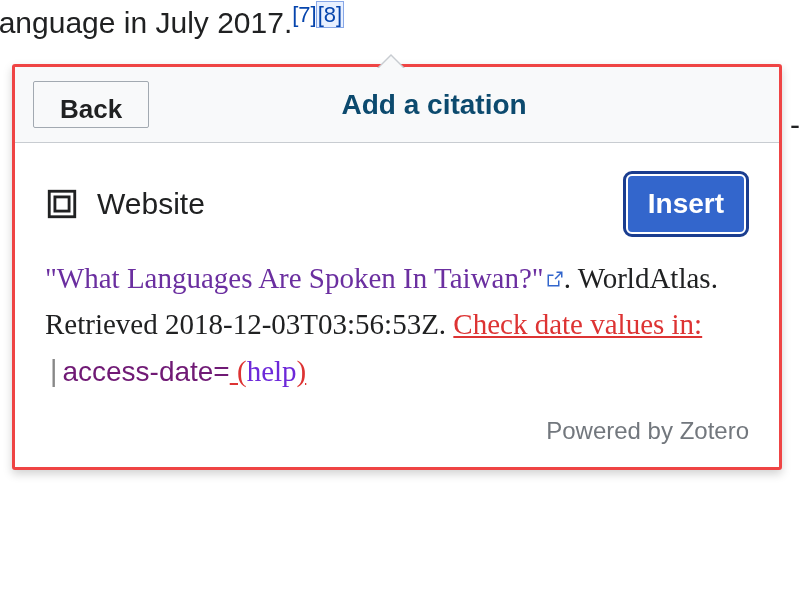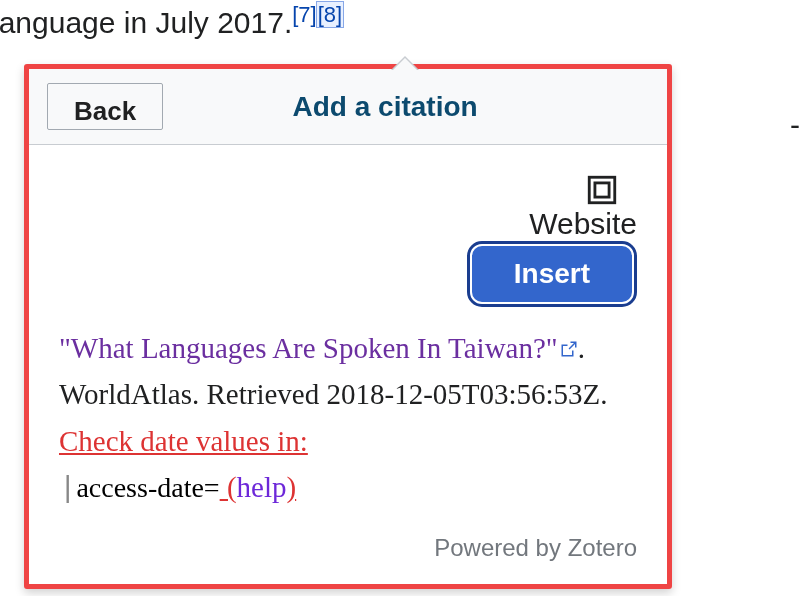--- a/index.html
+++ b/index.html
@@ -22,25 +22,25 @@
     .ref-active {
       color: #0645ad;
       font-size: 22px;
       vertical-align: super;
       background: #e8f0ff;
       outline: 1px solid #88a8e8;
       padding: 0 1px;
     }
     .popup {
       position: absolute;
-      left: 24px;
+      left: 12px;
       top: 64px;
-      width: 648px;
+      width: 770px;
       background: #fff;
-      border: 5px solid #ef4444;
+      border: 3px solid #ef4444;
       box-shadow: 0 4px 10px rgba(0,0,0,0.18);
       border-radius: 3px;
     }
     .popup::before {
       content: "";
       position: absolute;
       top: -13px;
       left: 362px;
       width: 0; height: 0;
       border-left: 14px solid transparent;
@@ -82,64 +82,63 @@
       font-weight: 700;
       color: #0c4a6e;
       line-height: 76px;
       padding-right: 60px;
     }
     .popup-body {
       padding: 28px 30px 16px 30px;
     }
     .source-row {
       display: flex;
-      align-items: flex-end;
+      align-items: center;
       margin-bottom: 18px;
-      flex-direction: column;
     }
     .source-icon {
       width: 34px;
       height: 34px;
       flex-shrink: 0;
       margin-right: 18px;
     }
     .source-label {
       font-size: 30px;
       color: #202122;
       flex: 1;
     }
     .insert-btn {
       background: #3366cc;
       color: #fff;
       border: 3px solid #1a3d8f;
       outline: 2px solid #fff;
       outline-offset: -5px;
       font-size: 28px;
       font-weight: 700;
-      padding: 14px 44px;
-      border-radius: 15px;
+      padding: 14px 22px;
+      border-radius: 9px;
       cursor: pointer;
     }
     .citation-text {
       font-size: 29px;
       line-height: 1.6;
       color: #202122;
       font-family: Georgia, "Times New Roman", serif;
     }
     .cite-title { color: #6b2fa0; }
     .ext-icon {
       display: inline-block;
       width: 18px; height: 18px;
       vertical-align: baseline;
       margin-left: 2px;
     }
     .cite-source { }
     .cite-error { color: #d33; text-decoration: underline; }
     .cite-pipe { color: #888; font-family: "Courier New", monospace; }
-    .cite-param { color: #000000; font-family: Liberation Serif, serif; font-size: 28px; }
+    .cite-param { color: #701a75; font-family: Liberation Sans, sans-serif; font-size: 28px; }
     .cite-help { color: #6d28d9; }
     .popup-footer {
       text-align: right;
       font-size: 24px;
       color: #72777d;
       padding: 4px 30px 22px 7px;
     }
     .right-edge {
       position: absolute;
       right: 0;
@@ -171,20 +170,20 @@
           <rect x="7" y="7" width="10" height="10"></rect>
         </svg>
       </span>
       <span class="source-label">Website</span>
       <button class="insert-btn">Insert</button>
     </div>
 
     <div class="citation-text">
       <span class="cite-title">"What Languages Are Spoken In Taiwan?"</span><span class="ext-icon"><svg viewBox="0 0 12 12">
             <path fill="#3366cc" d="M1 3h4v1H2v6h6V7h1v4H1V3zm6-2h4v4h-1V2.7L6.4 6.3 5.7 5.6 9.3 2H7V1z"></path>
-          </svg></span><span>. </span><span class="cite-source">WorldAtlas</span><span>. Retrieved </span><span>2018-12-05T03:56:53Z</span><span>. </span><span class="cite-error">Check date values in:</span>
+          </svg></span><span>. </span><span class="cite-source">WorldAtlas</span><span>. Retrieved </span><span>2018-12-03T03:56:53Z</span><span>. </span><span class="cite-error">Check date values in:</span>
       <br>
       <span class="cite-pipe">|</span><span class="cite-param">access-date=</span><span class="cite-error"> (</span><span class="cite-help">help</span><span class="cite-error">)</span>
     </div>
   </div>
 
   <div class="popup-footer">Powered by Zotero</div>
 </div>
 
 </body></html>

